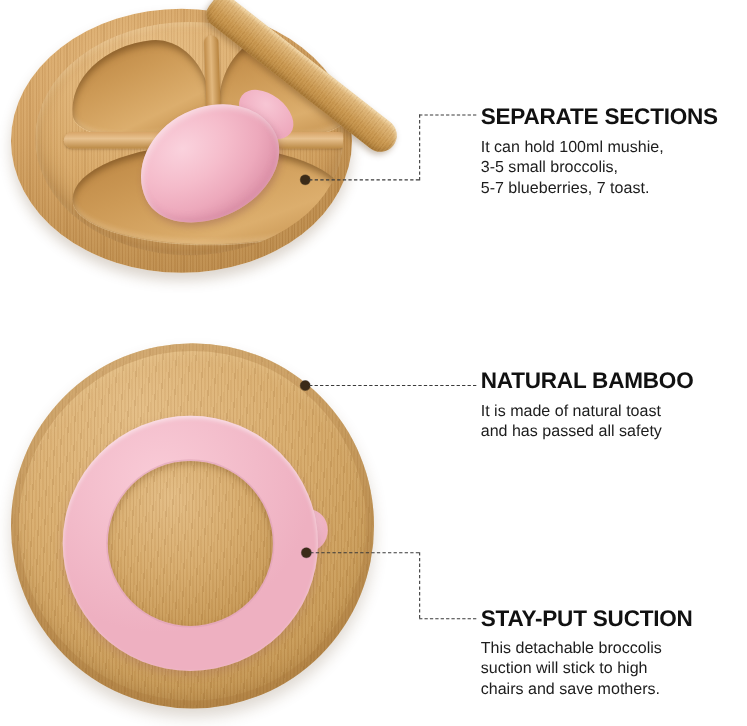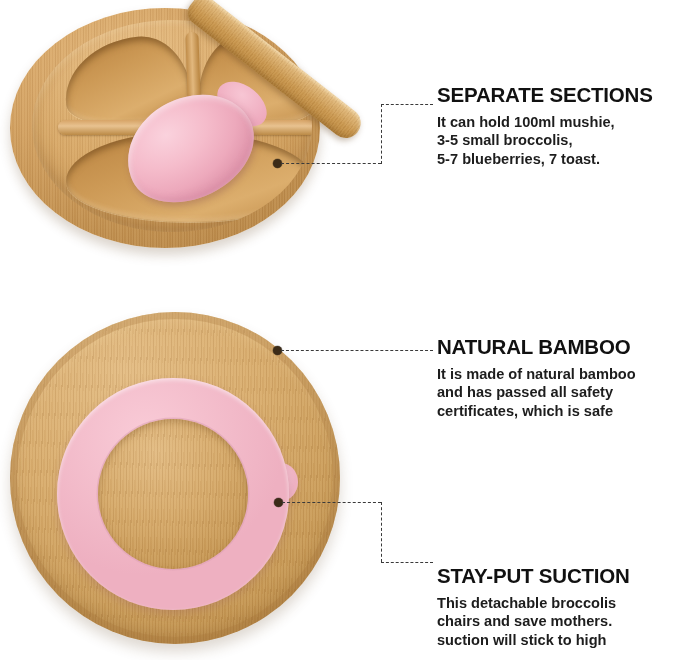--- a/index.html
+++ b/index.html
@@ -9,26 +9,26 @@
   .stage{position:absolute;inset:0;}
 
   
   .callout-text{position:absolute;left:437px;width:242px;}
   .callout-text .title{
       font-family:"Liberation Sans",sans-serif;
       font-weight:700;font-size:20.5px;letter-spacing:-0.2px;
       color:#111111;line-height:1.05;margin:0 0 7px 0;white-space:nowrap;}
   .callout-text .body{
       font-size:14.6px;line-height:1.30;color:#1d1d1d;margin:0;
-      font-weight:700;}
+      font-weight:400;}
   .callout-text .body span{display:block;white-space:nowrap;}
 
-  #txt1{top:84px;}
+  #txt1{top:96px;}
   #txt2{top:336px;}
-  #txt3{top:565px;}
+  #txt3{top:552px;}
 
   
   .lead{position:absolute;}
   .lead-h{height:0;border-top:1.4px dashed #3a3a3a;}
   .lead-v{width:0;border-left:1.4px dashed #3a3a3a;}
   .dot{position:absolute;width:9px;height:9px;border-radius:50%;
        background:#3b2b18;box-shadow:0 0 0 .5px rgba(0,0,0,.35);}
 
   
   .photo{position:absolute;}
@@ -246,28 +246,27 @@
     <div class="body">
       <span>It can hold 100ml mushie,</span>
       <span>3-5 small broccolis,</span>
       <span>5-7 blueberries, 7 toast.</span>
     </div>
   </div>
 
   <div class="callout-text" id="txt2">
     <div class="title">NATURAL BAMBOO</div>
     <div class="body">
-      <span>It is made of natural bamboo</span>
+      <span>It is made of natural toast</span>
       <span>and has passed all safety</span>
-      <span>certificates, which is safe</span>
     </div>
   </div>
 
   <div class="callout-text" id="txt3">
     <div class="title">STAY-PUT SUCTION</div>
     <div class="body">
       <span>This detachable broccolis</span>
+      <span>suction will stick to high</span>
       <span>chairs and save mothers.</span>
-      <span>suction will stick to high</span>
     </div>
   </div>
 
 </div>
 
 </body></html>

